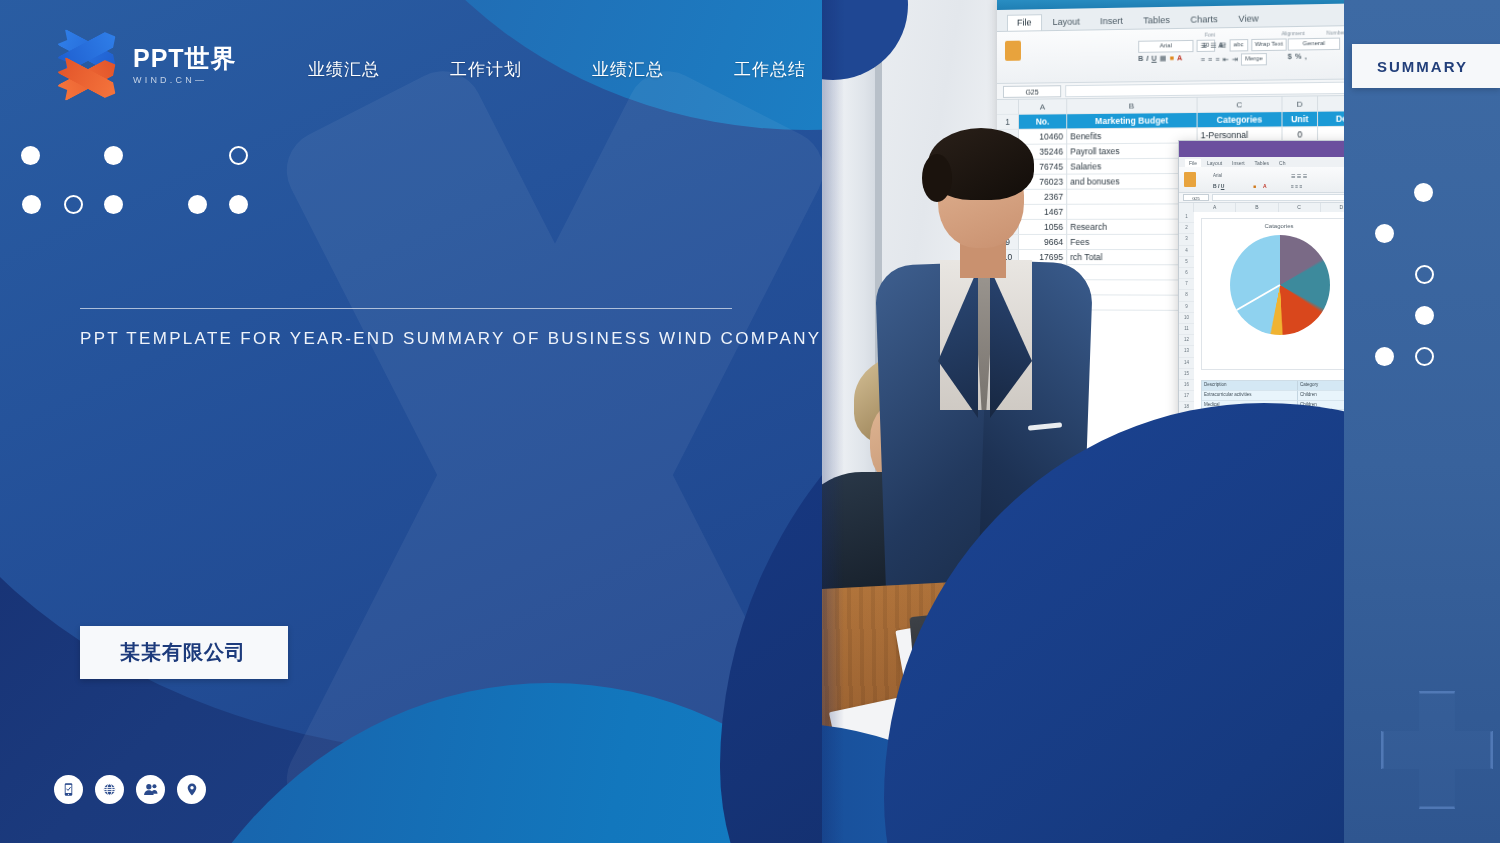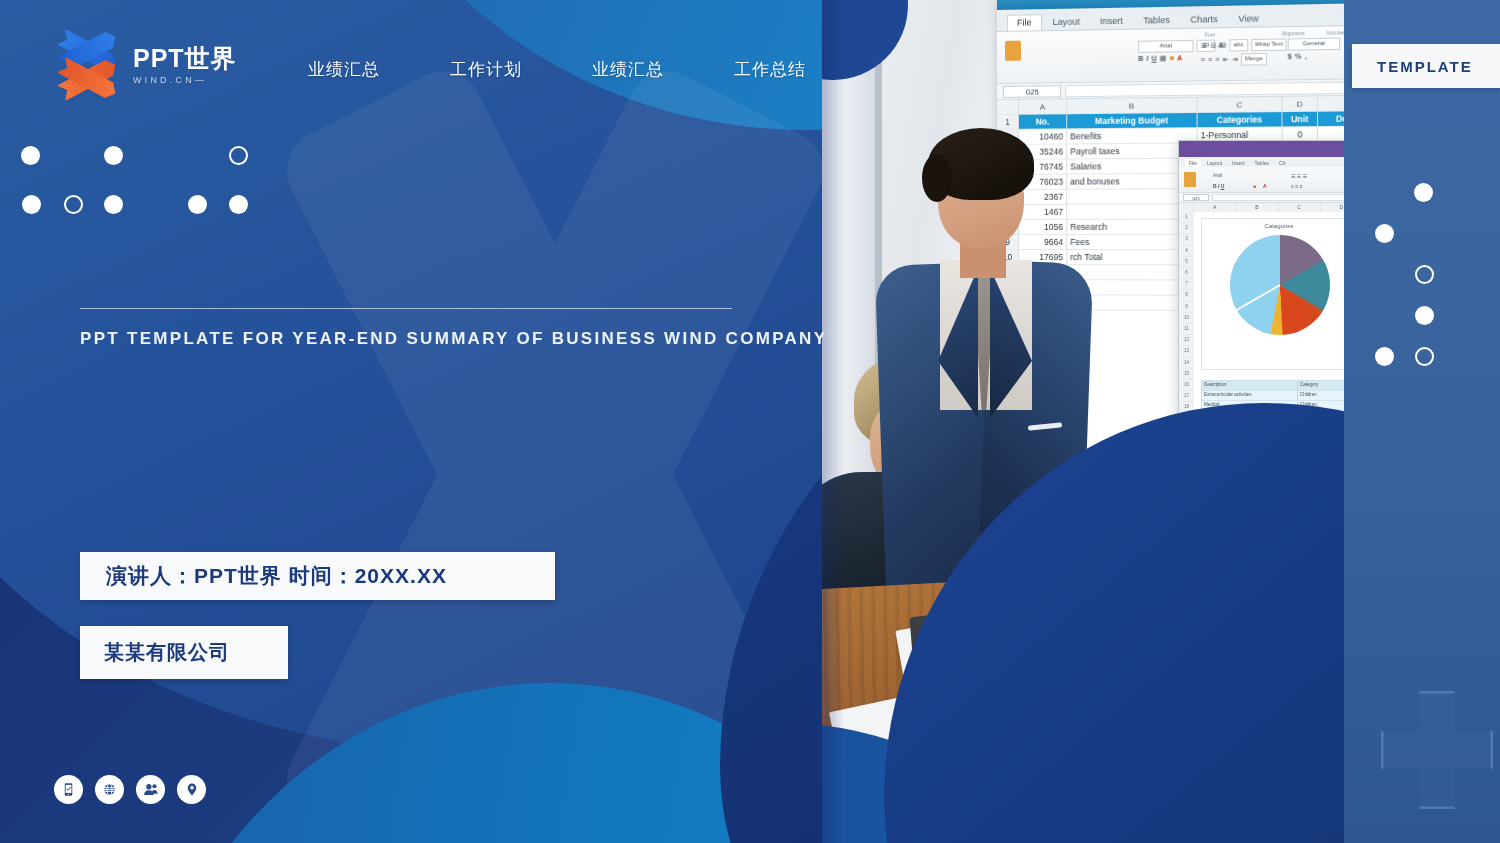--- a/index.html
+++ b/index.html
@@ -420,34 +420,33 @@
     font-size:95px; font-weight:bold; color:#ffffff; letter-spacing:5px;
     line-height:1.08; margin-top:6px;
     text-shadow:4px 5px 7px rgba(0,0,0,.33);
   }
   .hero-rule {
     width:652px; height:1px; background:rgba(255,255,255,.62); margin-top:22px;
   }
   .hero-en {
     margin-top:20px; font-size:17px; color:#eef3fa; letter-spacing:2.3px;
     white-space:nowrap;
-    font-weight:bold;
   }
 
   .info-box {
     position:absolute; background:#f7f9fb; display:flex; align-items:center;
     box-shadow:0 2px 6px rgba(0,0,0,.20);
   }
   .ib1 { left:80px; top:552px; width:475px; height:48px; }
   .ib2 { left:80px; top:626px; width:208px; height:53px; }
   .info-box span {
     font-size:21px; font-weight:bold; color:#1d3b7c; padding-left:26px;
     letter-spacing:1px; white-space:nowrap;
   }
-  .ib2 span { font-size:20px; padding-left:24px; }
+  .ib2 span { font-size:20px; padding-left:40px; }
 
   
   .ficons { position:absolute; left:54px; top:775px; display:flex; gap:12px; }
   .ficon {
     width:29px; height:29px; border-radius:50%; background:#ffffff;
     display:flex; align-items:center; justify-content:center;
   }
   .ficon svg { display:block; }
 
   
@@ -851,31 +850,28 @@
   </div>
 
   <div class="nav">
     <div class="nav-item">业绩汇总</div>
     <div class="nav-item">工作计划</div>
     <div class="nav-item">业绩汇总</div>
     <div class="nav-item">工作总结</div>
   </div>
 
   <div class="company-badge">
-    <span>TEMPLATE</span>
+    <span>SUMMARY</span>
   </div>
 
   <div class="hero">
     <div class="hero-rule"></div>
     <div class="hero-en">PPT TEMPLATE FOR YEAR-END SUMMARY OF BUSINESS WIND COMPANY</div>
   </div>
 
-  <div class="info-box ib1">
-    <span>演讲人：PPT世界    时间：20XX.XX</span>
-  </div>
   <div class="info-box ib2">
     <span>某某有限公司</span>
   </div>
 
   <div class="ficons">
     <div class="ficon">
       <svg width="15" height="15" viewBox="0 0 24 24" fill="#2a4a8c">
         <rect x="6" y="2" width="12" height="20" rx="2"></rect>
         <rect x="7.4" y="4.6" width="9.2" height="13" fill="#fff"></rect>
         <path d="M9.2 11.2 L11.2 13.4 L15 8.6" stroke="#2a4a8c" stroke-width="1.6" fill="none" stroke-linecap="round"></path>

